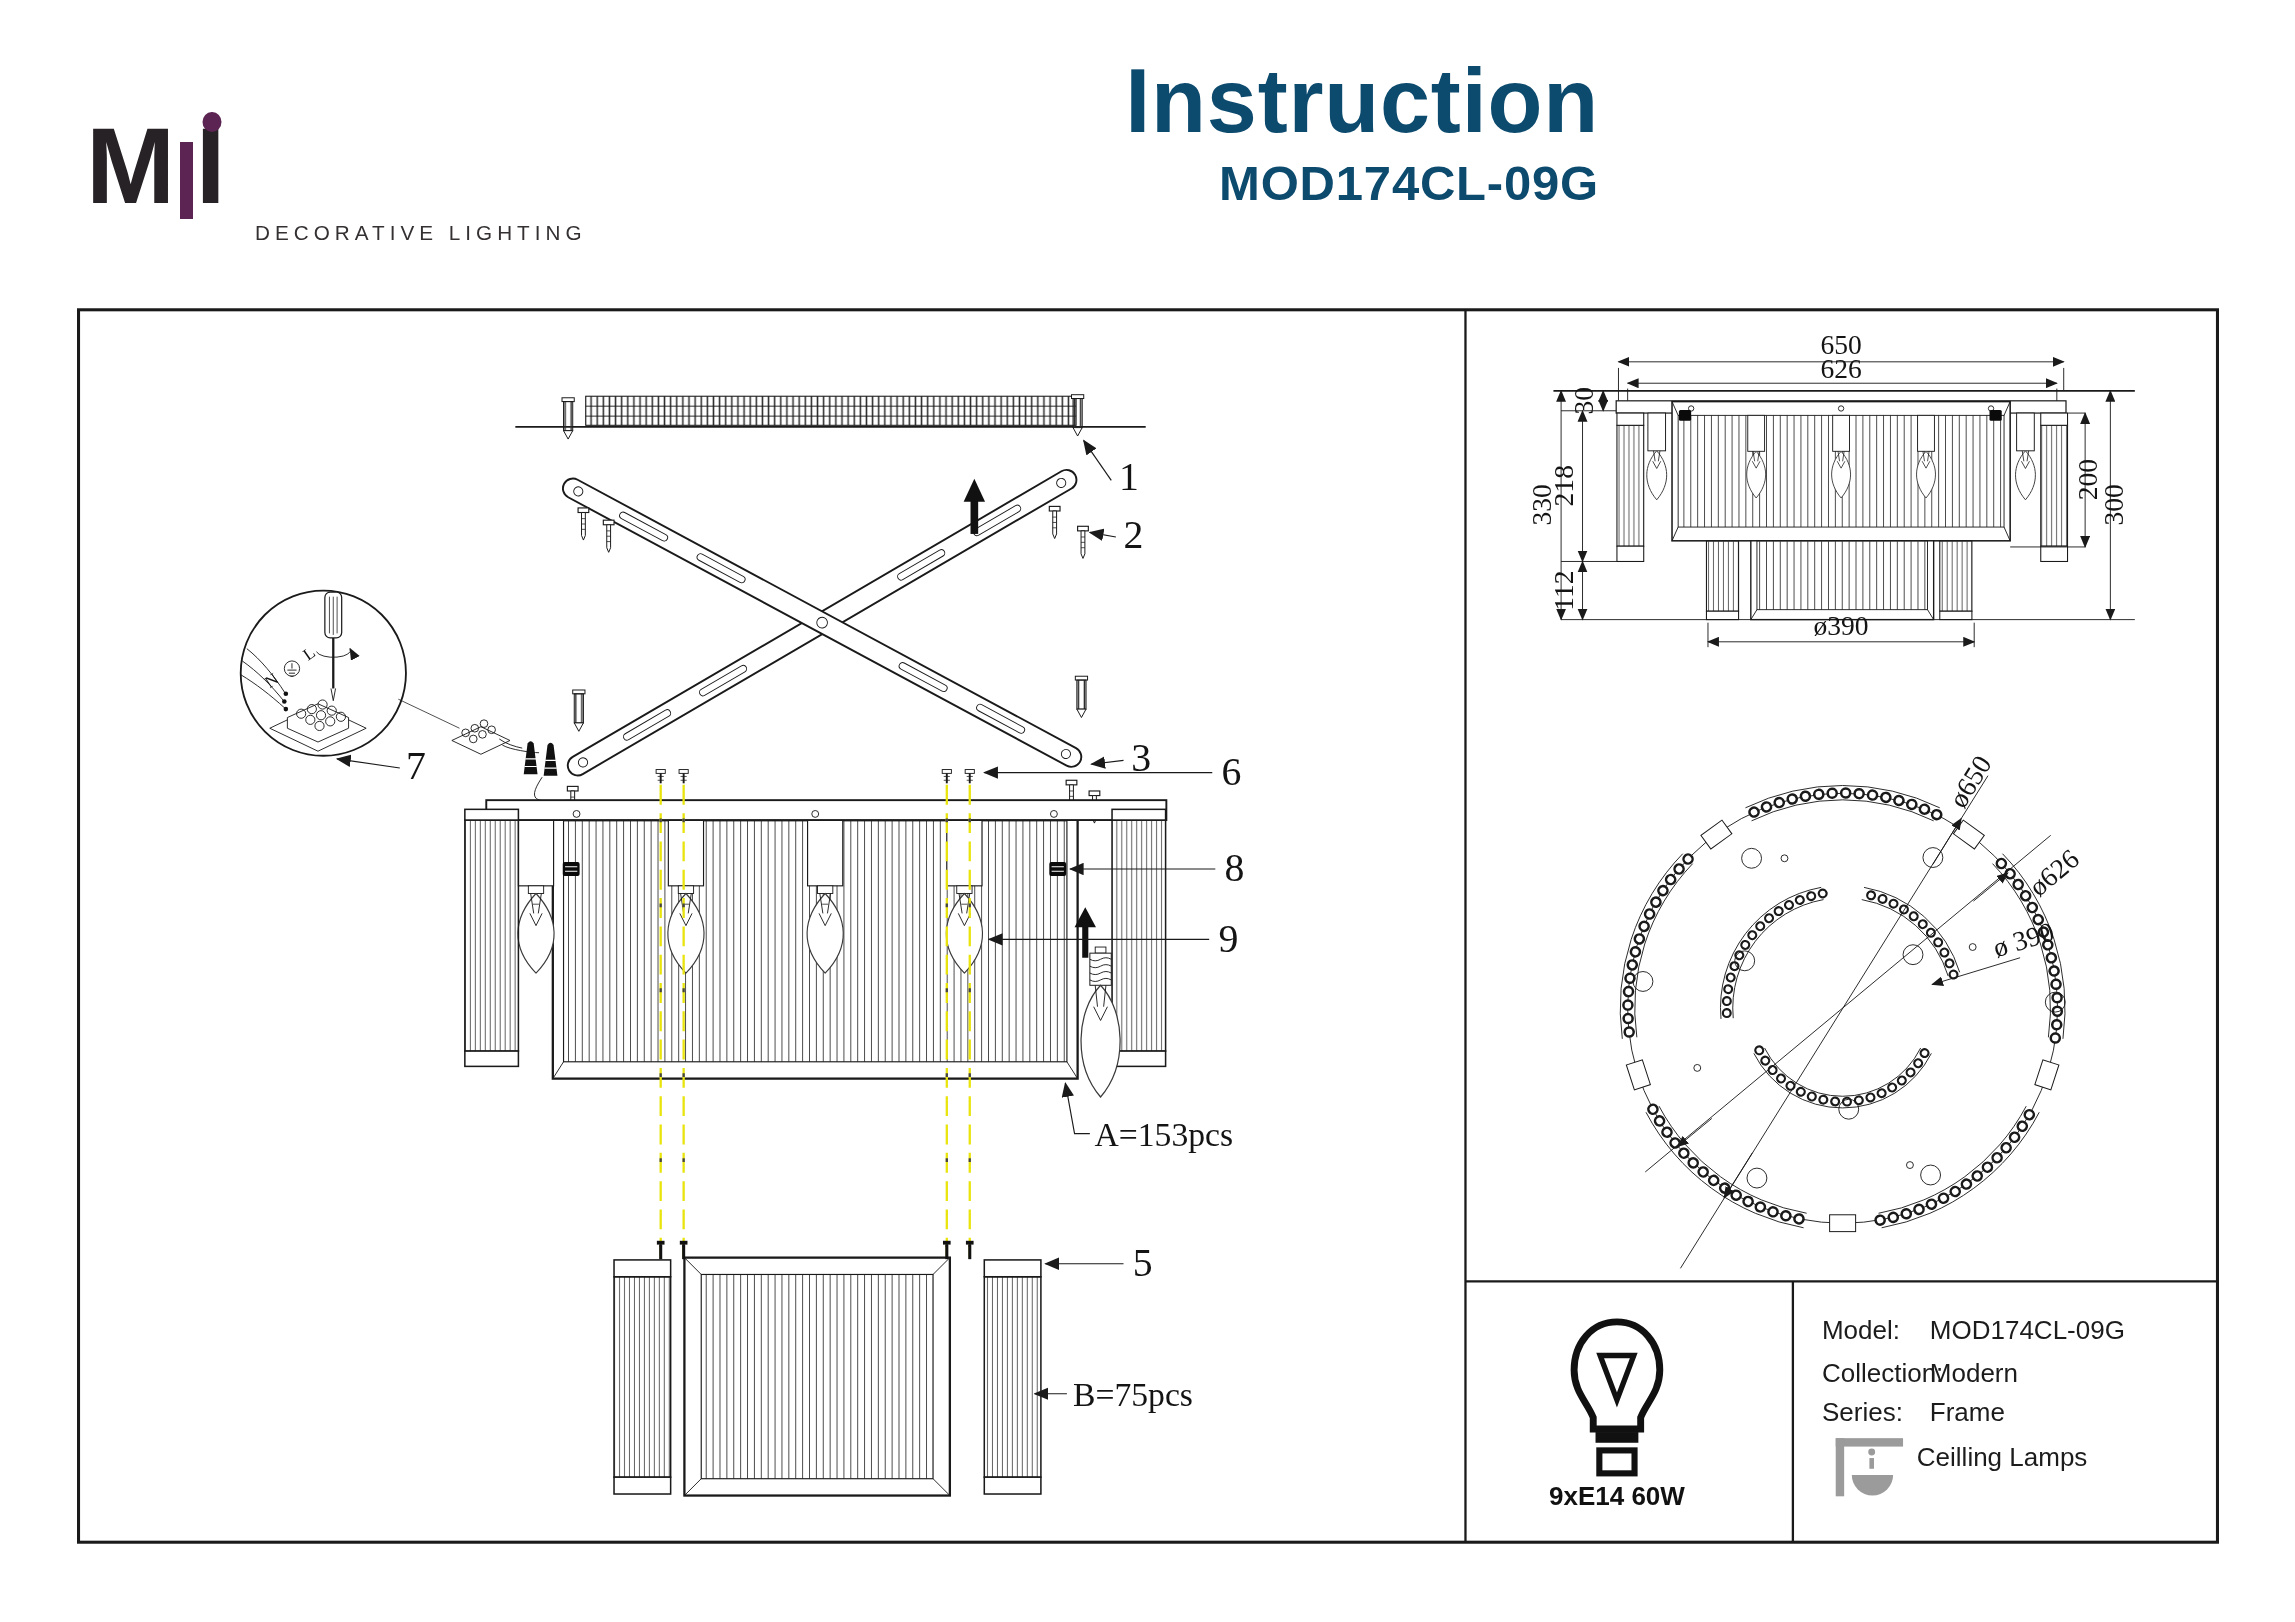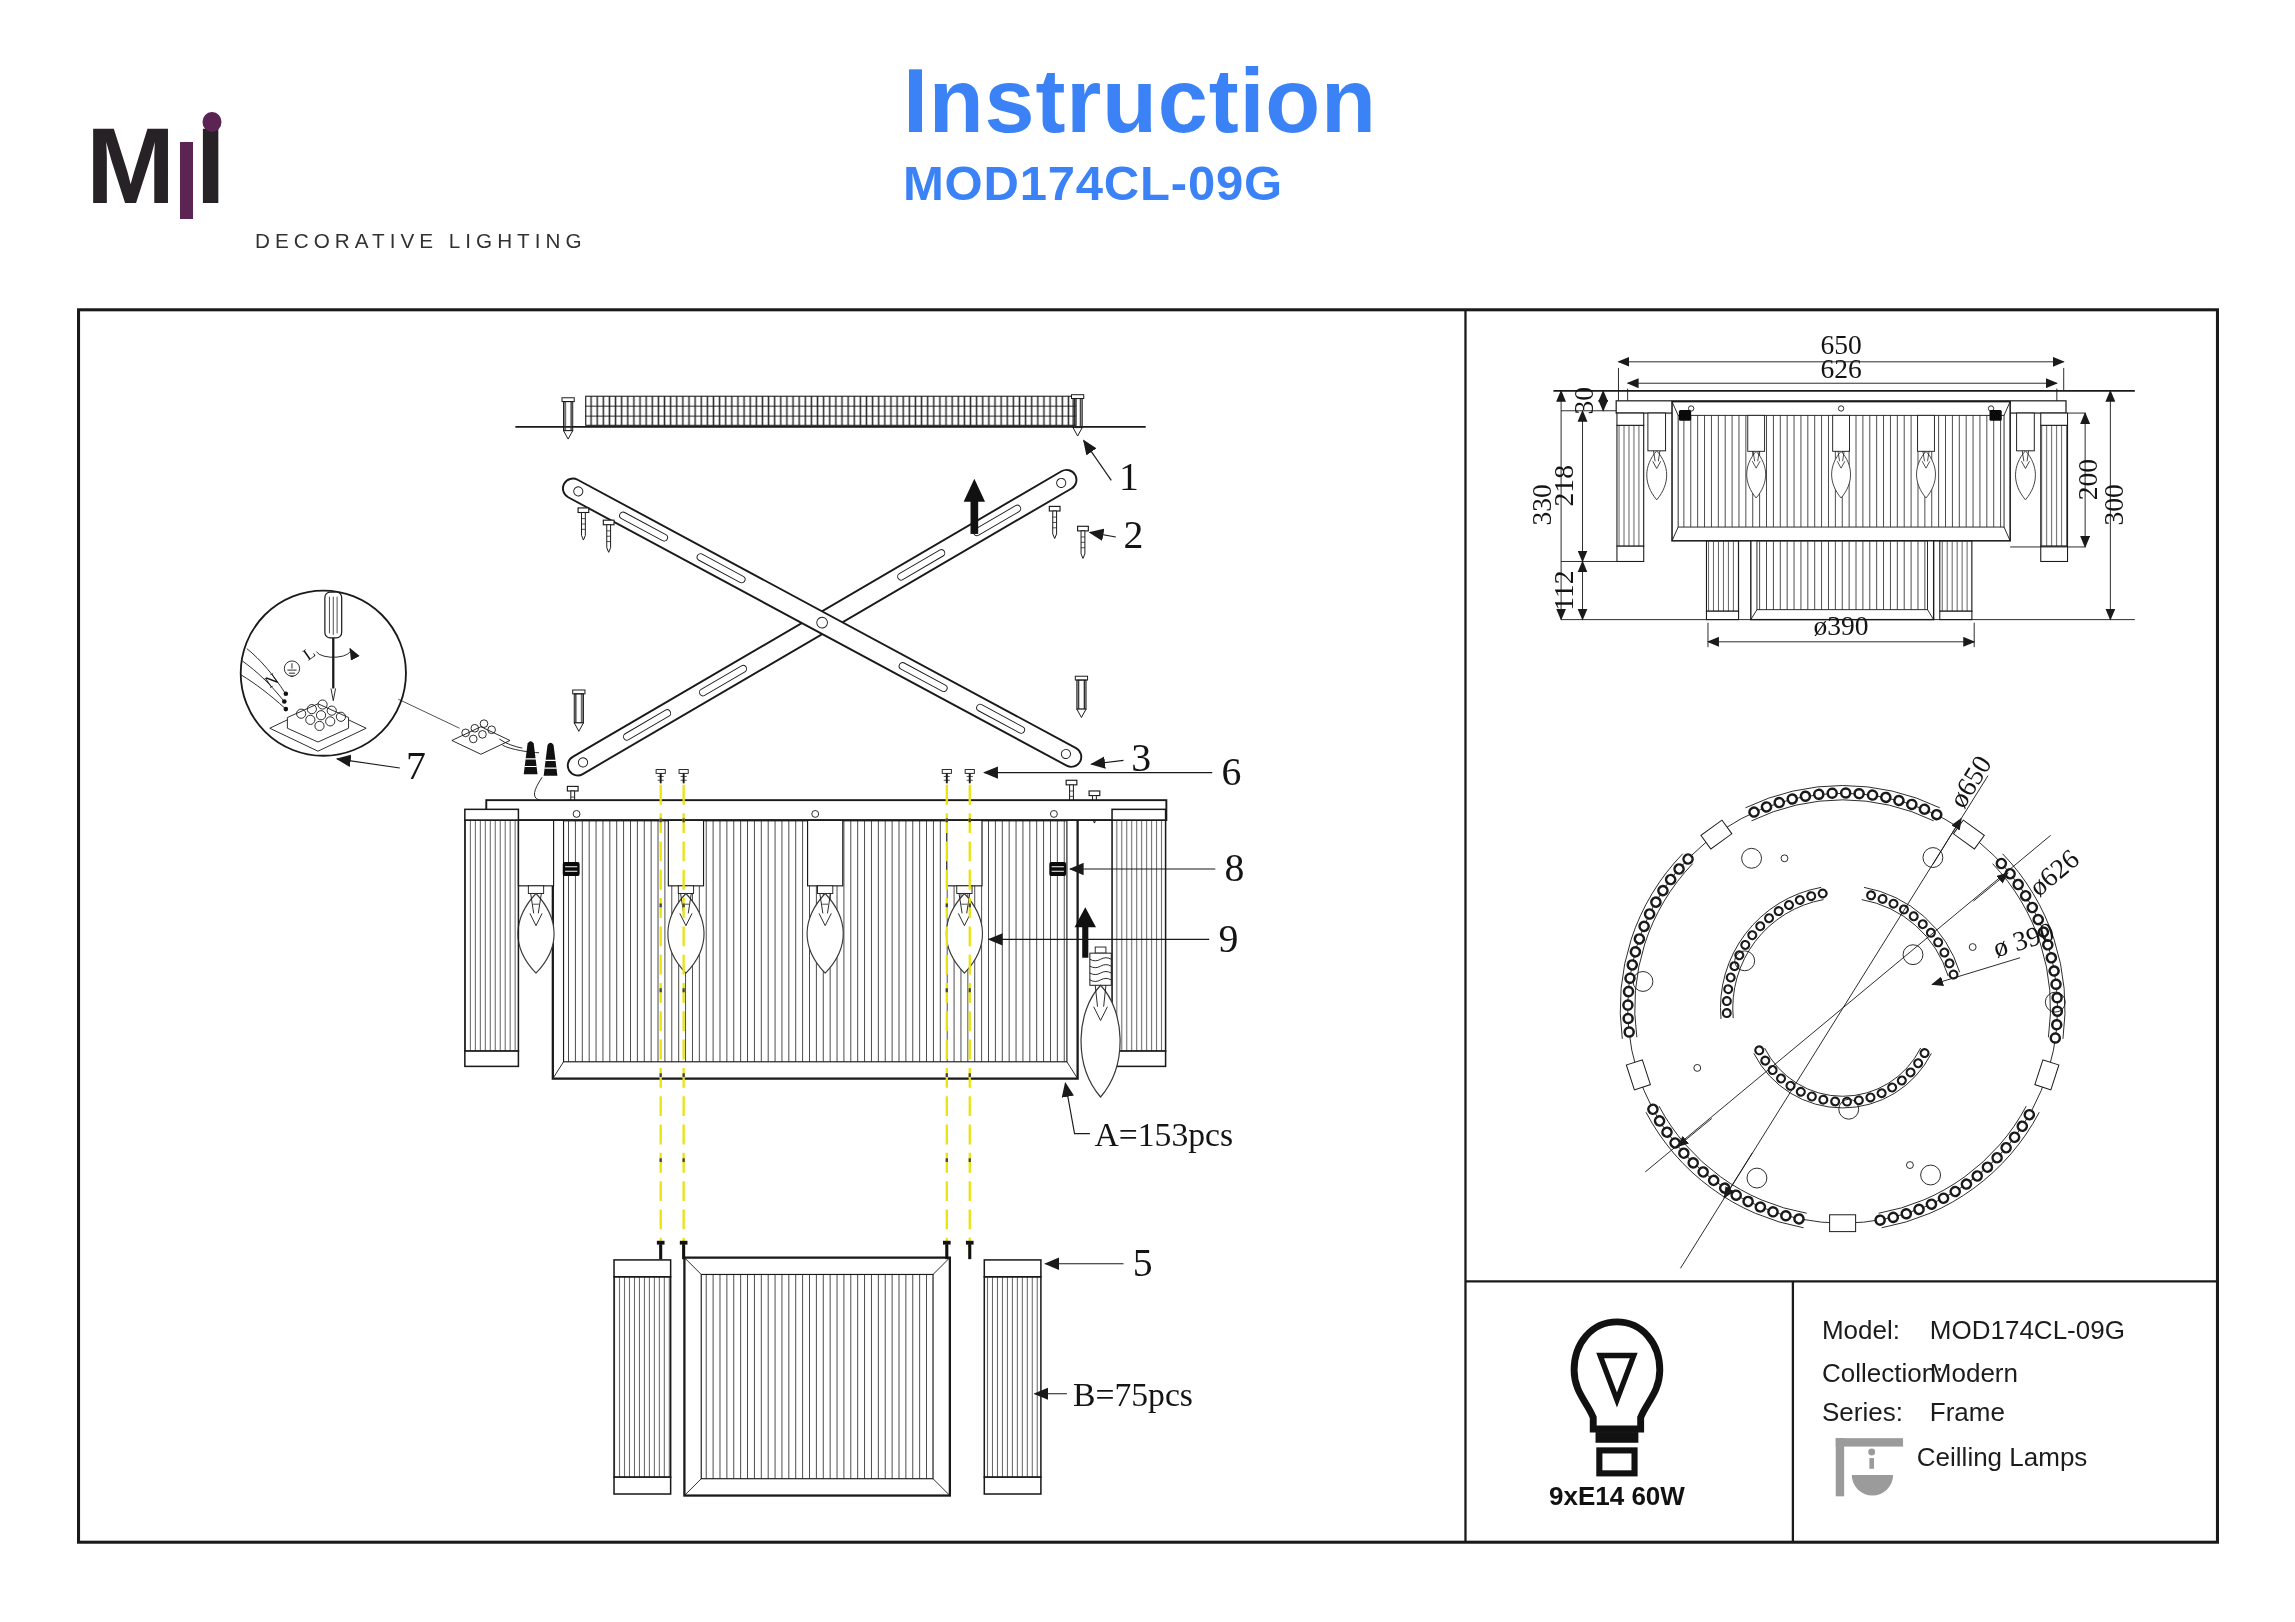--- a/index.html
+++ b/index.html
@@ -7,25 +7,25 @@
         font-family:"Liberation Sans",sans-serif;color:#111;overflow:hidden;}
 
   
   .logo{position:absolute;left:86px;top:113px;width:502px;}
   .brand{display:flex;align-items:flex-end;font-weight:700;font-size:107px;line-height:1;
          letter-spacing:3.1px;color:#272225;white-space:nowrap;}
   .brand .bar{width:13px;height:77px;background:#5b2453;margin:0 3.1px 0.8px 1.5px;}
   .iwrap{position:relative;display:inline-block;}
   .iwrap .dot{position:absolute;left:50%;transform:translateX(-50%);top:-1.5px;
               width:19px;height:20.7px;border-radius:50%;background:#5b2453;}
-  .tagline{margin-top:9px;text-align:right;font-size:20.7px;letter-spacing:5px;
+  .tagline{margin-top:1px;text-align:right;font-size:20.7px;letter-spacing:5px;
            color:#353133;padding-right:1.5px;}
 
   
-  .titleblock{position:absolute;left:903px;top:54px;width:696px;text-align:left;color:#3b82f6;}
+  .titleblock{position:absolute;left:903px;top:54px;width:696px;text-align:right;color:#0c4a6e;}
   .title{font-size:90px;font-weight:700;letter-spacing:0.8px;line-height:1.05;}
   .model{font-size:49px;font-weight:700;margin-top:6.1px;letter-spacing:0.8px;}
 
   
   svg.diagram{position:absolute;left:77px;top:308px;}
   .ln{stroke:#1a1a1a;stroke-width:2.4;fill:none;}
   .ln3{stroke:#1a1a1a;stroke-width:3;fill:none;}
   .thin{stroke:#1a1a1a;stroke-width:1.2;fill:none;}
   .dim{stroke:#1a1a1a;stroke-width:1.2;fill:none;marker-start:url(#ah);marker-end:url(#ah);}
   .ldr{stroke:#1a1a1a;stroke-width:1.5;fill:none;marker-end:url(#ah);}

